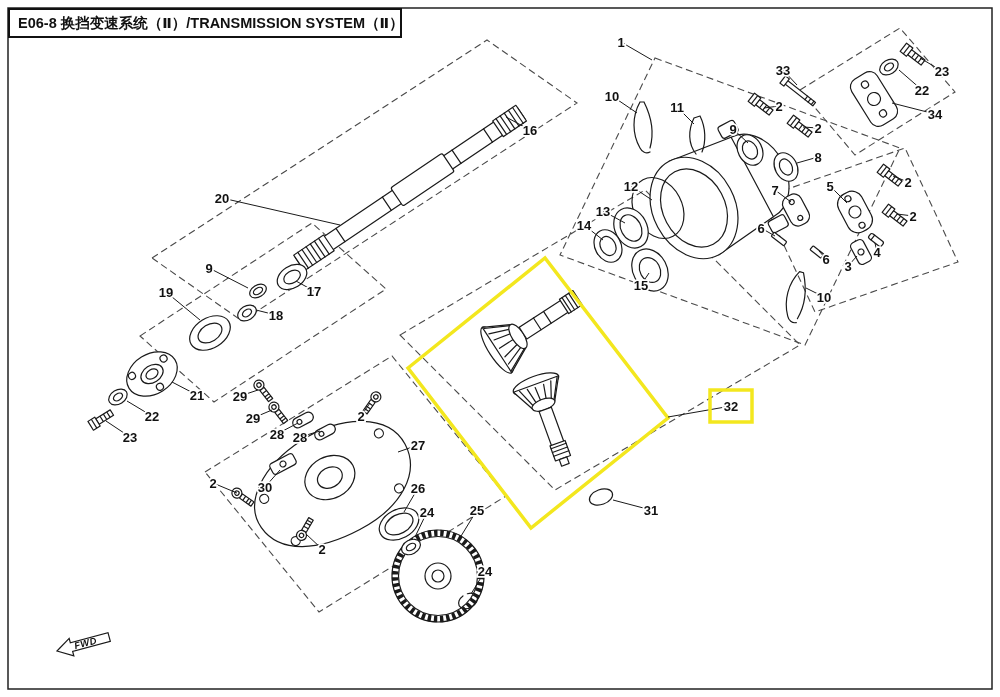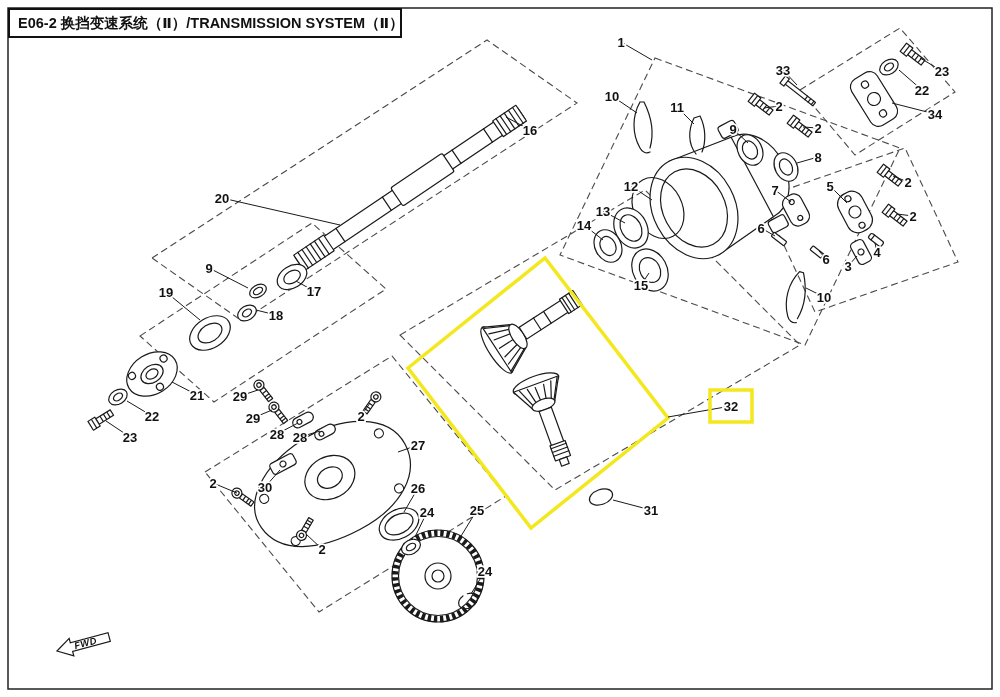--- a/index.html
+++ b/index.html
@@ -19,21 +19,21 @@
   .hl-box{fill:none;stroke:var(--hl,#f3e71e);stroke-width:3.5;stroke-linejoin:miter;}
   .fwd{font:italic 700 9.5px "Liberation Sans","DejaVu Sans",sans-serif;fill:#111;letter-spacing:.5px;}
   .border{fill:none;stroke:#222;stroke-width:1.5;}
 </style>
 </head>
 <body>
 
 <div class="page">
 
   <div class="titlebox">
-    <span>E06-2 换挡变速系统（Ⅱ）/TRANSMISSION SYSTEM（Ⅱ）</span>
+    <span>E06-8 换挡变速系统（Ⅱ）/TRANSMISSION SYSTEM（Ⅱ）</span>
   </div>
 
   <svg id="diagram" width="1000" height="697" viewBox="0 0 1000 697">
     <defs>
       <g id="bolt">
         <rect x="-3" y="-3.2" width="17" height="6.4"></rect>
         <path d="M2,-3.2 V3.2 M6,-3.2 V3.2 M10,-3.2 V3.2"></path>
         <rect x="-11" y="-5.2" width="8" height="10.4"></rect>
         <path d="M-7,-5.2 V5.2"></path>
       </g>

